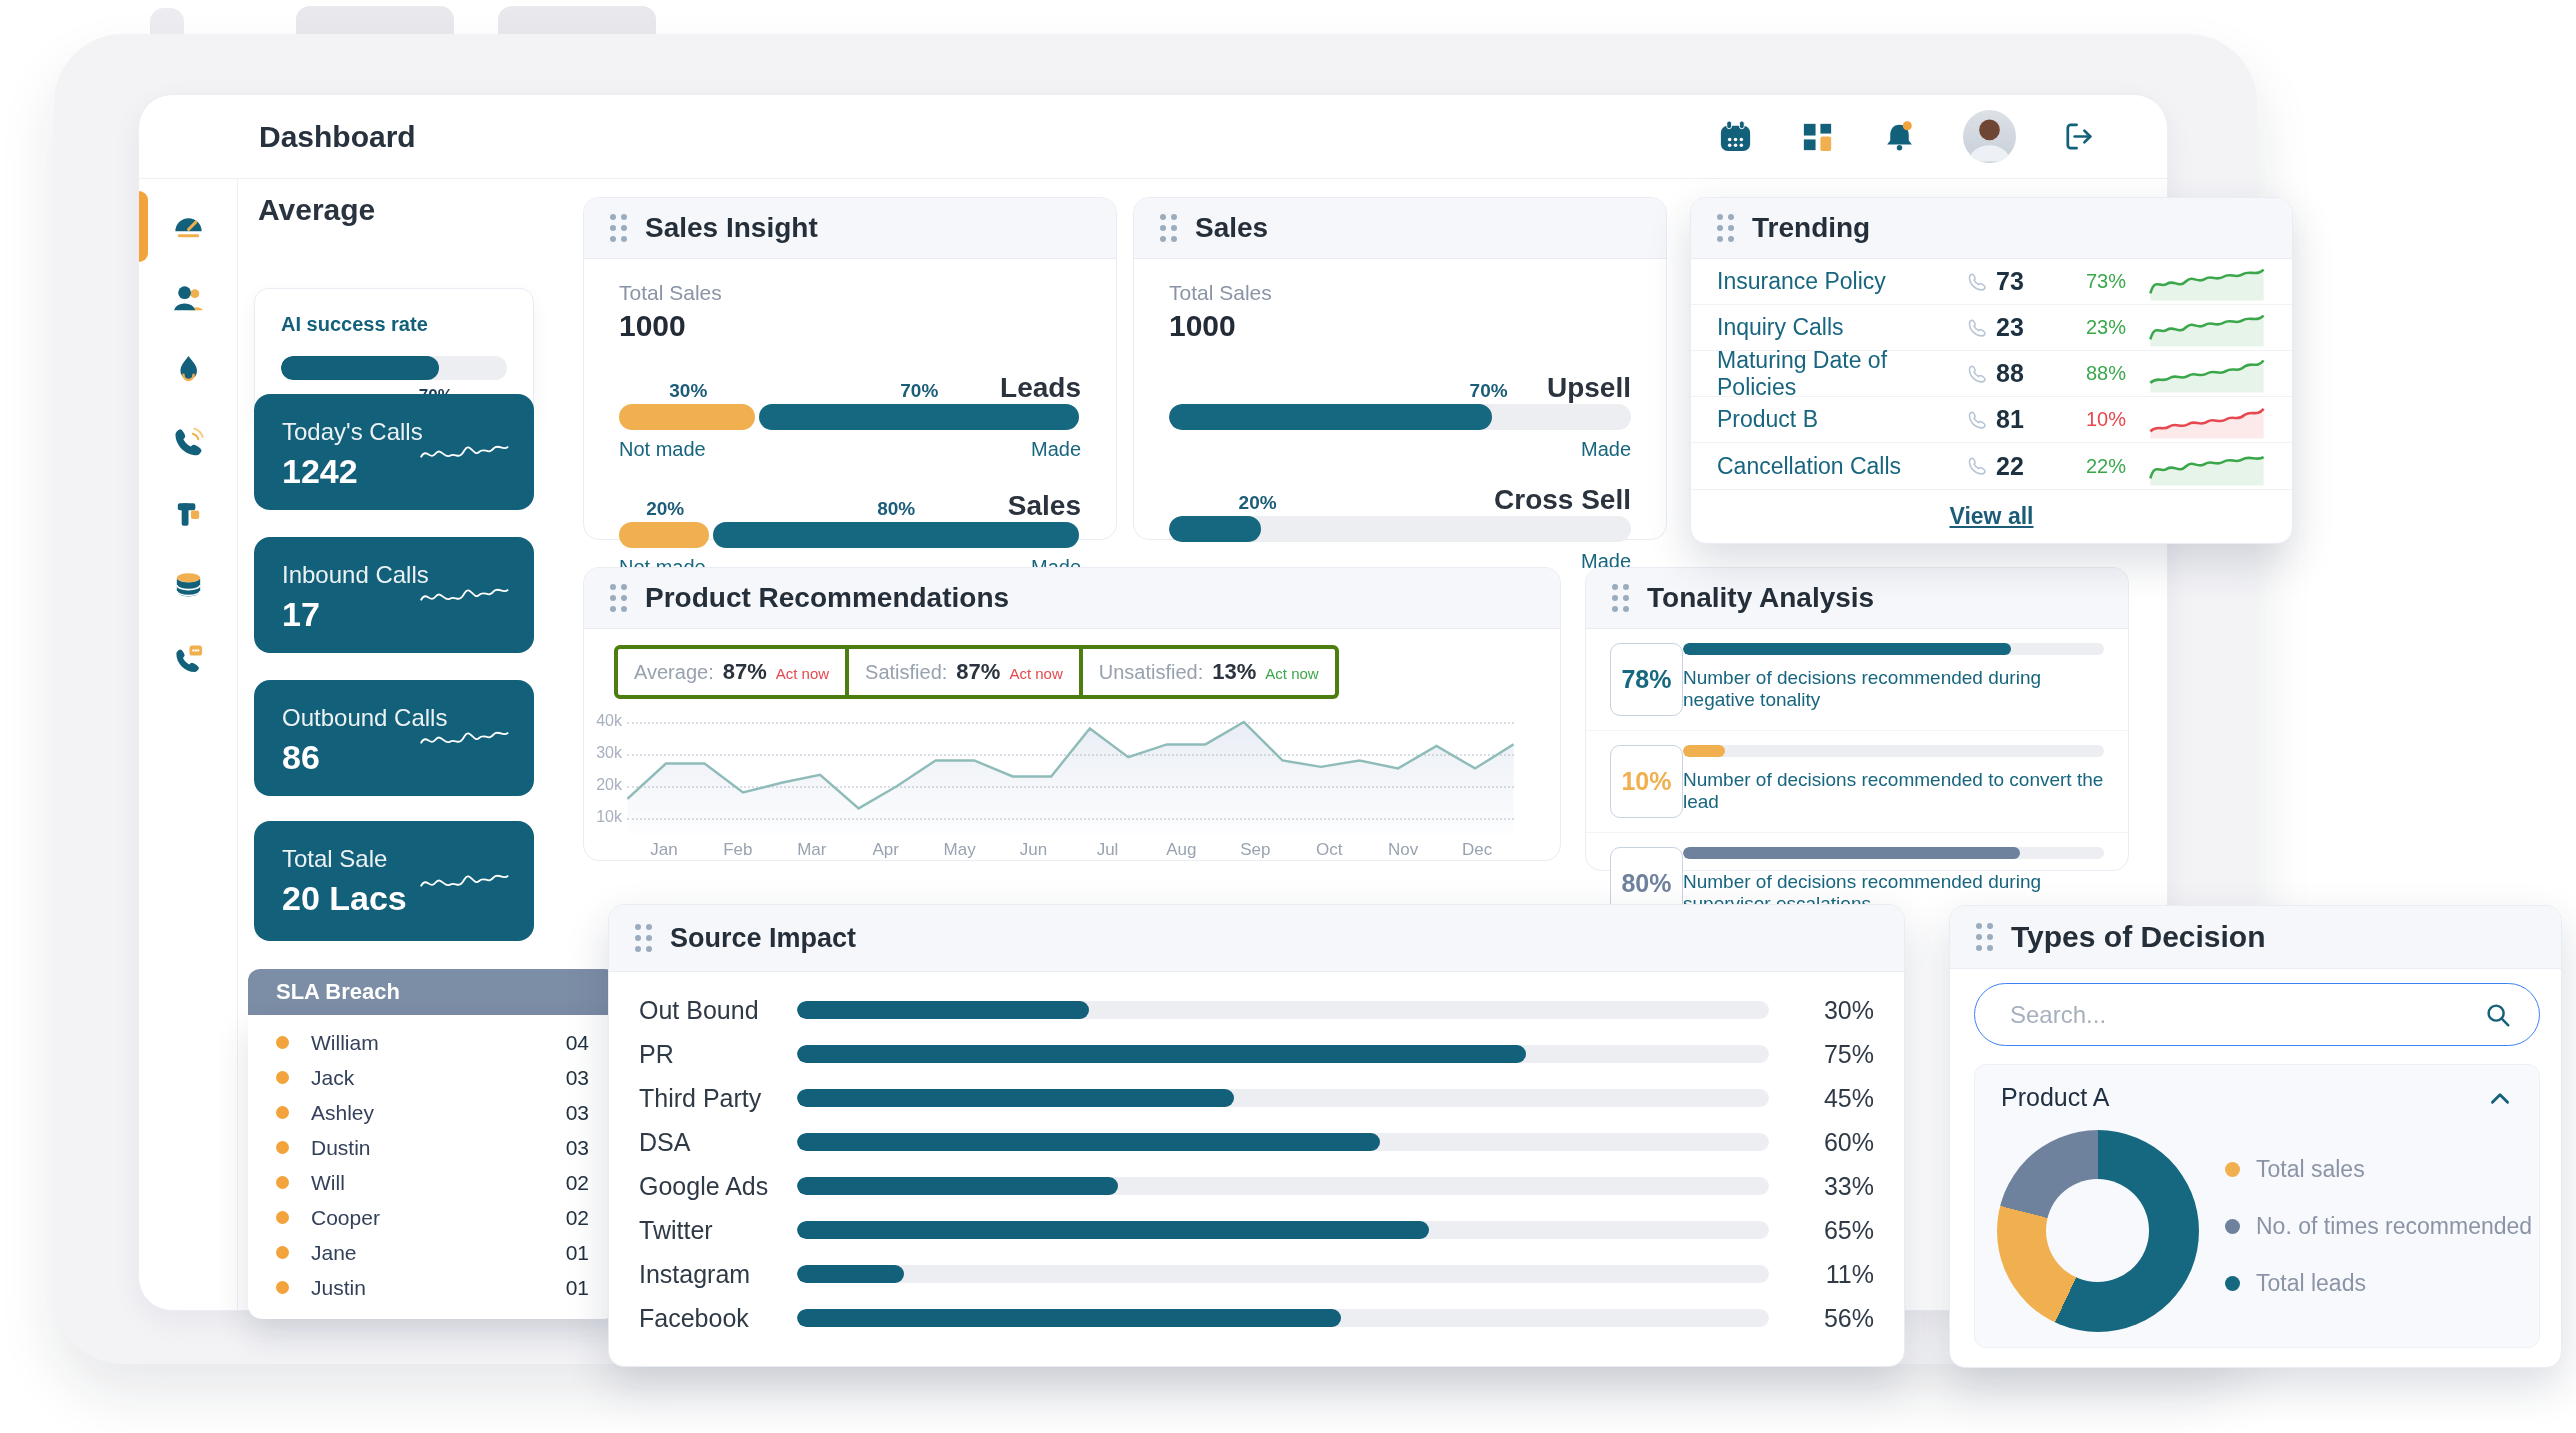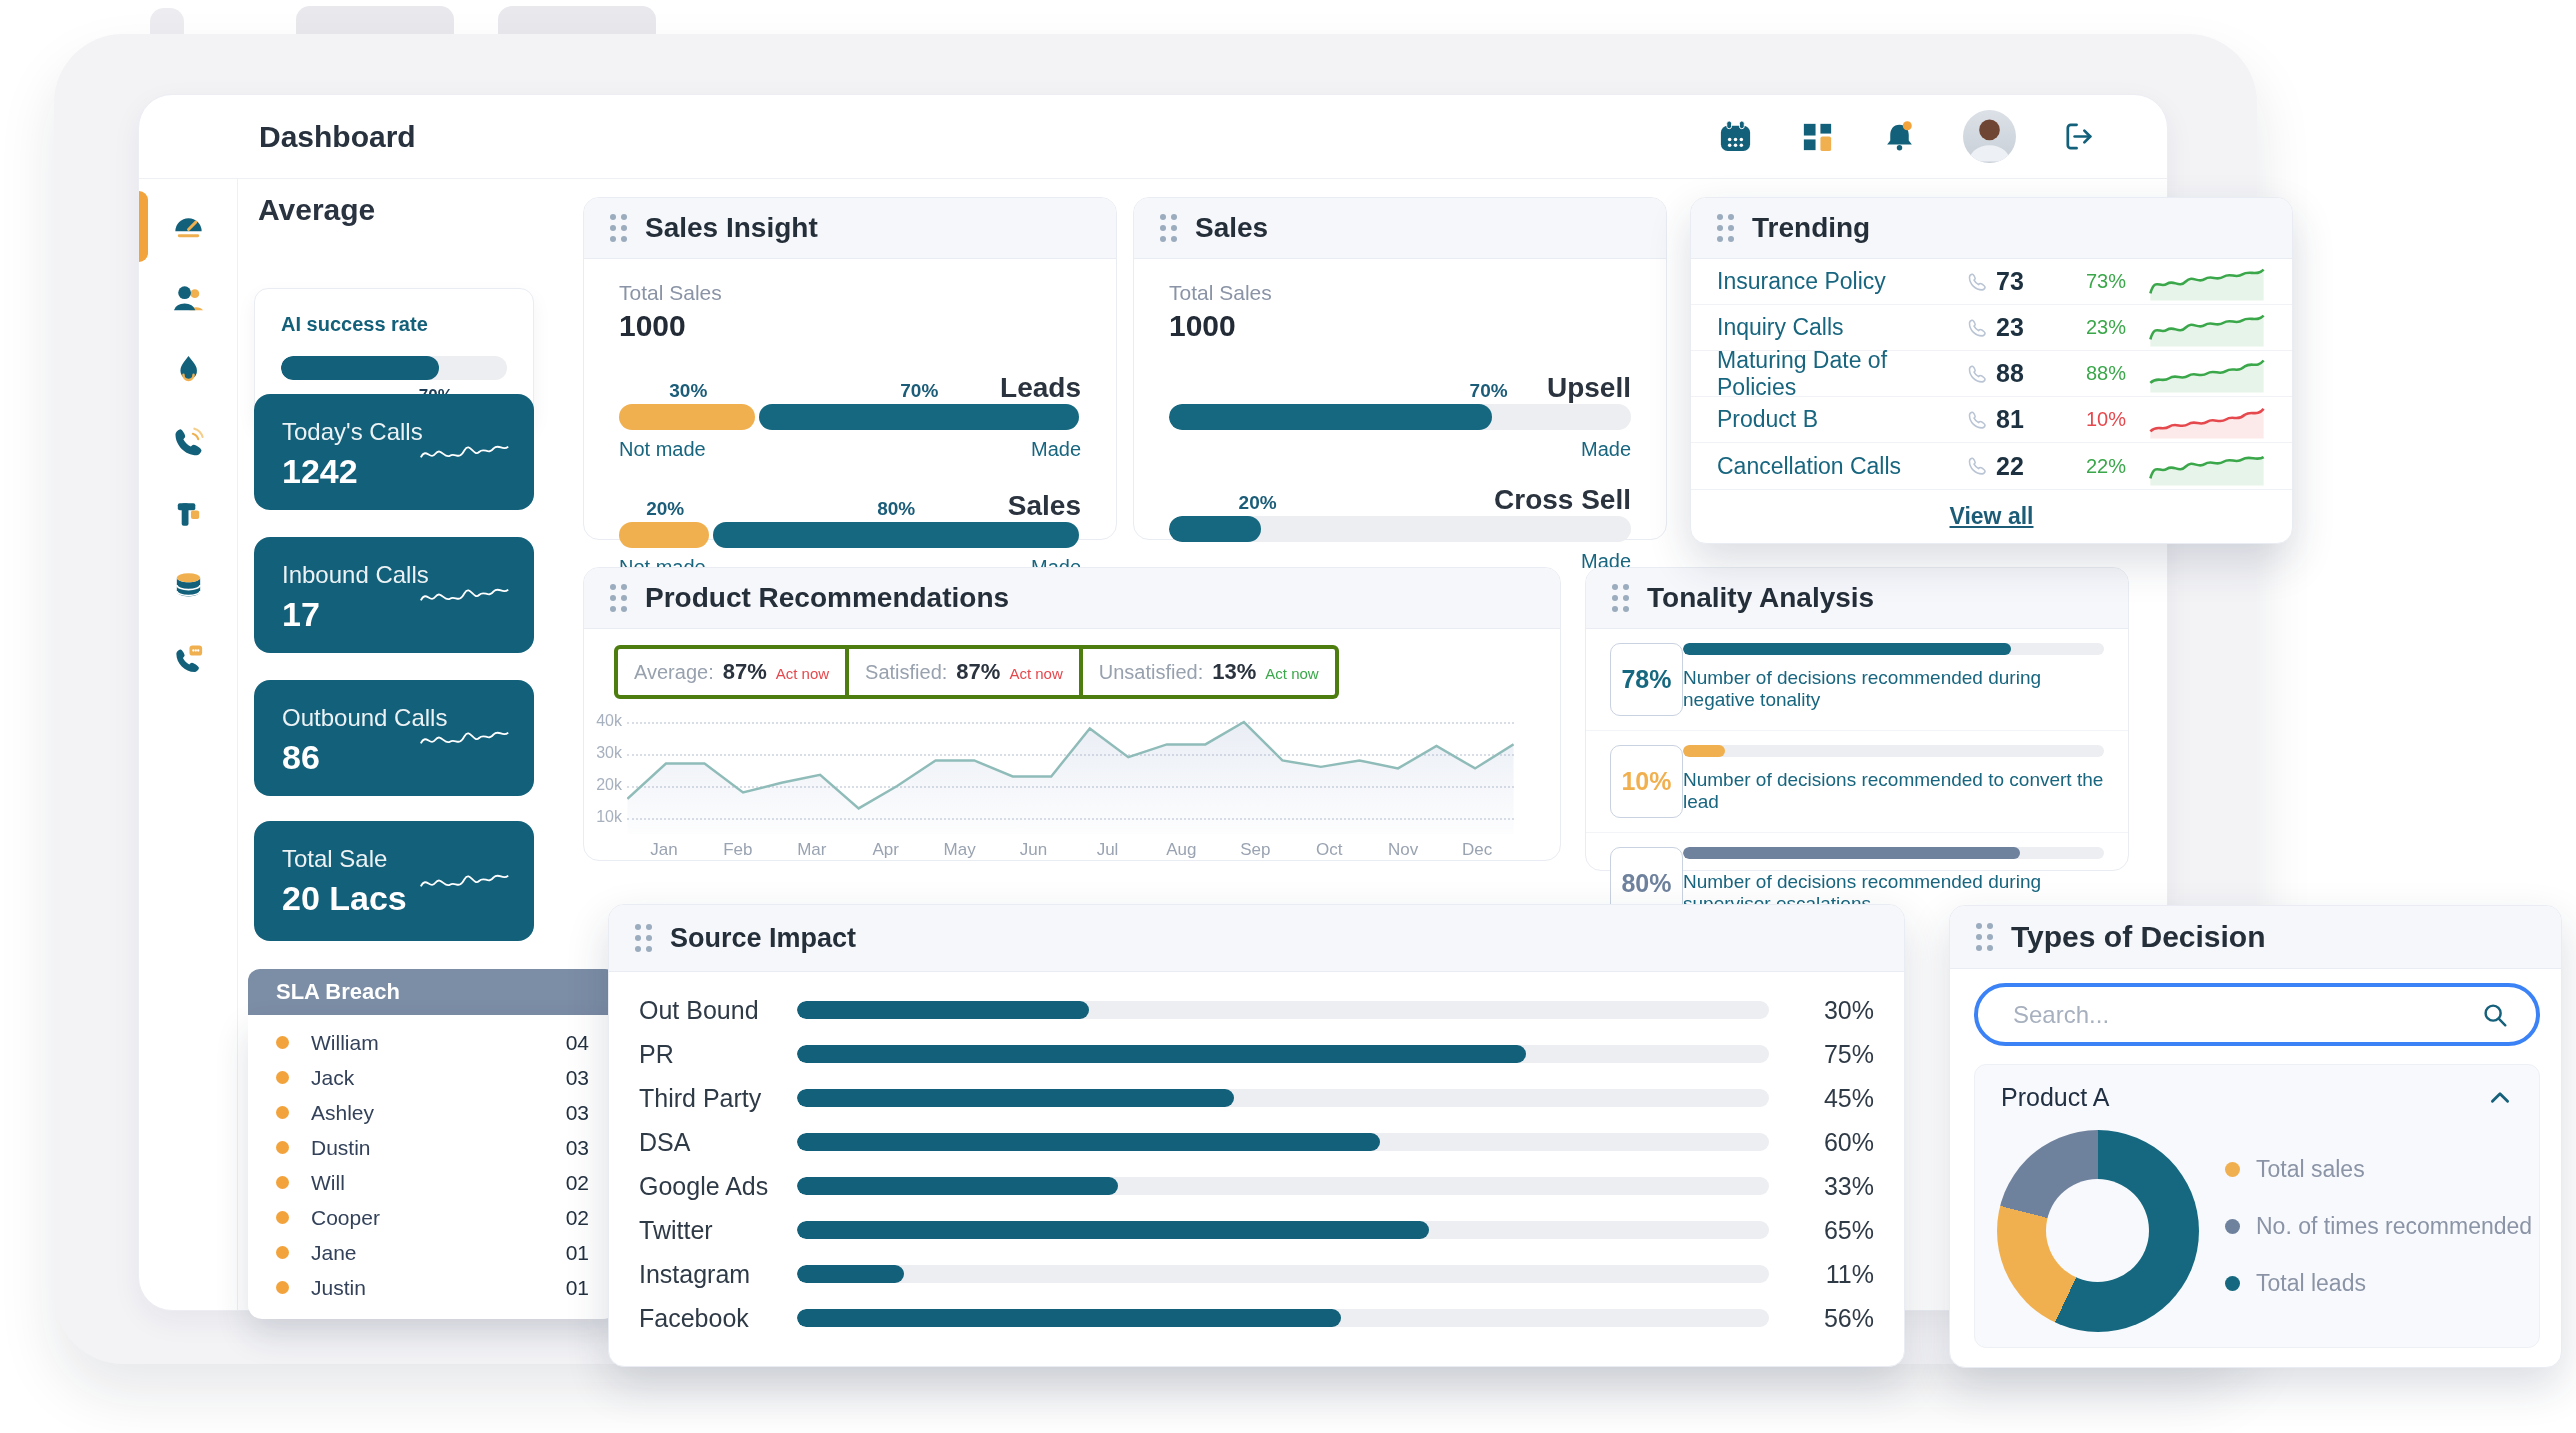--- a/index.html
+++ b/index.html
@@ -128,28 +128,28 @@
   .ton-cap { margin-top:12px; font-size:19px; color:#17657F; }
 
   
   .si-row { display:flex; align-items:center; height:44px; padding:0 30px; }
   .si-label { width:158px; font-size:25px; color:#2F3A47; }
   .si-track { flex:1; height:18px; margin-right:34px; }
   .si-pct { width:71px; text-align:right; font-size:25px; color:#2F3A47; }
 
   
   .search-pill { position:absolute; left:24px; top:77px; width:566px; height:63px;
-                 border:4px solid #3b82f6; border-radius:32px; background:#fff;
+                 border:1px solid #3b82f6; border-radius:32px; background:#fff;
                  display:flex; align-items:center; padding:0 26px 0 35px; }
   .search-pill input { border:none; outline:none; flex:1; font-size:24px;
                        font-family:inherit; color:#3A4656; background:transparent; }
   .search-pill input::placeholder { color:#A7B0BE; }
   .prod-panel { position:absolute; left:24px; top:158px; width:566px; height:284px;
                 background:#F8F9FC; border:1px solid #EDF0F5; border-radius:12px; overflow:hidden; }
-  .prod-head { display:flex; align-items:center; justify-content:space-between;
+  .prod-head { display:flex; align-items:flex-end; justify-content:space-between;
                padding:18px 26px 6px 26px; }
   .prod-name { font-size:25px; color:#223043; }
   .donut { position:absolute; left:22px; top:65px; width:202px; height:202px; border-radius:50%; }
   .donut::after { content:""; position:absolute; left:49px; top:49px; width:103px; height:103px;
                   border-radius:50%; background:#F8F9FC; }
   .legend { position:absolute; left:250px; top:91px; display:flex; flex-direction:column; gap:30px; }
   .leg-item { display:flex; align-items:center; gap:16px; }
   .leg-dot { width:15px; height:15px; border-radius:50%; flex:none; }
   .leg-label { font-size:23px; color:#8A94A6; white-space:nowrap; }
 </style>

